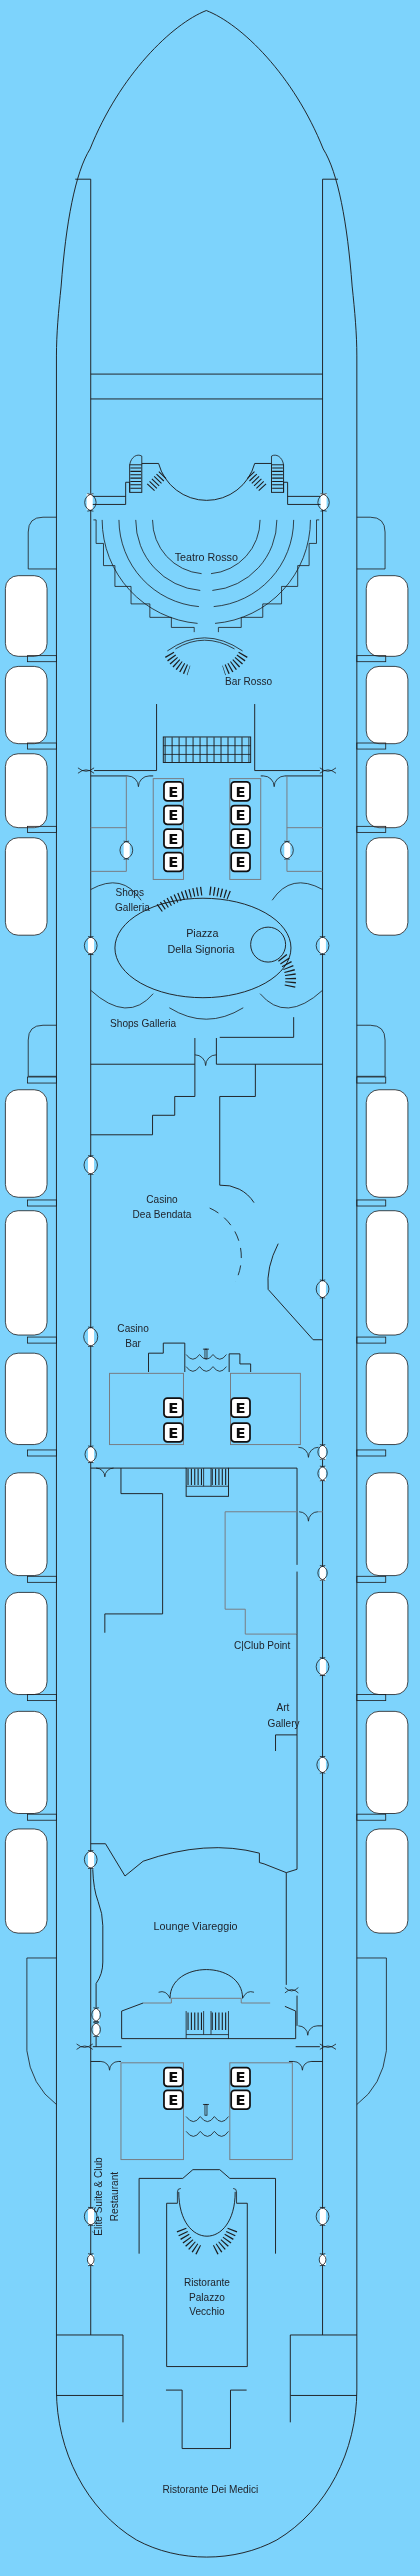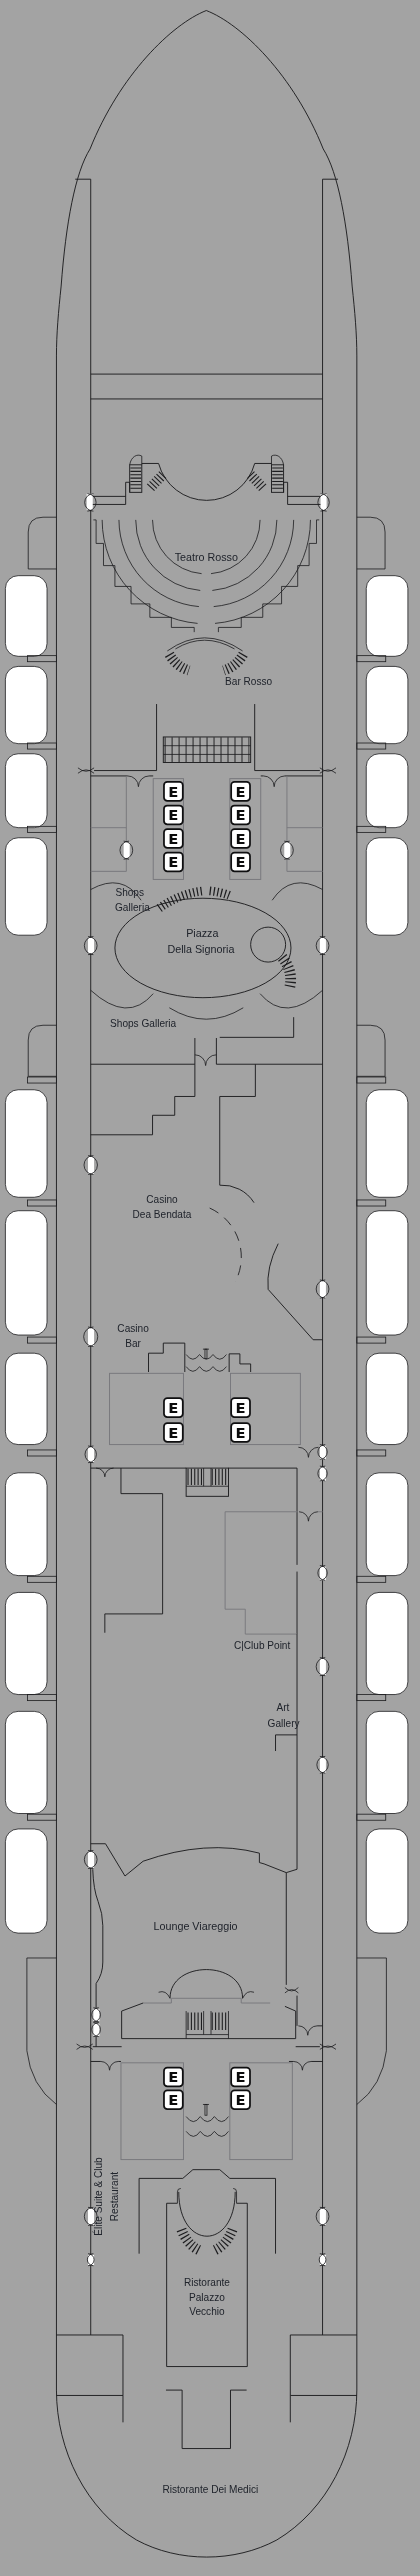--- a/index.html
+++ b/index.html
@@ -1,16 +1,16 @@
 <!DOCTYPE html>
 <html style="font-size:10.8px"><head>
 <meta charset="utf-8">
 <style>
   html,body{margin:0;padding:0;background:#ffffff;}
-  .plan-wrap{width:420px;height:2576px;background:#a3a3a3;position:relative;}
+  .plan-wrap{width:420px;height:2576px;background:#7dd3fc;position:relative;}
   svg{display:block;}
   .w{stroke:#1d1d1f;stroke-width:1.4;fill:none;stroke-linecap:butt;stroke-linejoin:miter;}
   .w2{stroke:#1d1d1f;stroke-width:1.2;fill:none;}
   .gray{stroke:#77777c;stroke-width:1.4;fill:none;}
   .hatch{stroke:#1d1d1f;fill:none;}
   .dash{stroke:#1d1d1f;stroke-width:1.3;fill:none;stroke-dasharray:15 11;}
   .boat{stroke:#1d1d1f;stroke-width:1.2;fill:#ffffff;}
   .mask{fill:#ffffff;stroke:none;}
   .lbl{font:16px "Liberation Sans",sans-serif;fill:#20242c;text-anchor:middle;}
   .lbl-s{font:15px "Liberation Sans",sans-serif;fill:#20242c;text-anchor:middle;}

